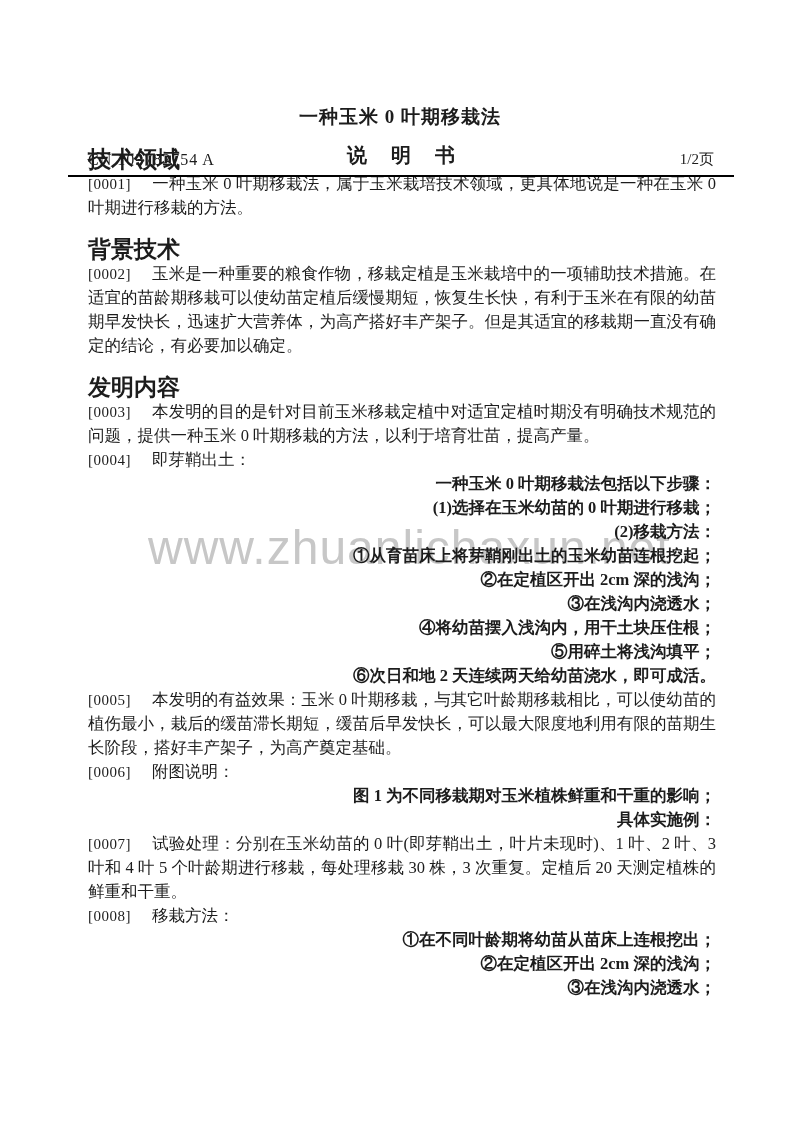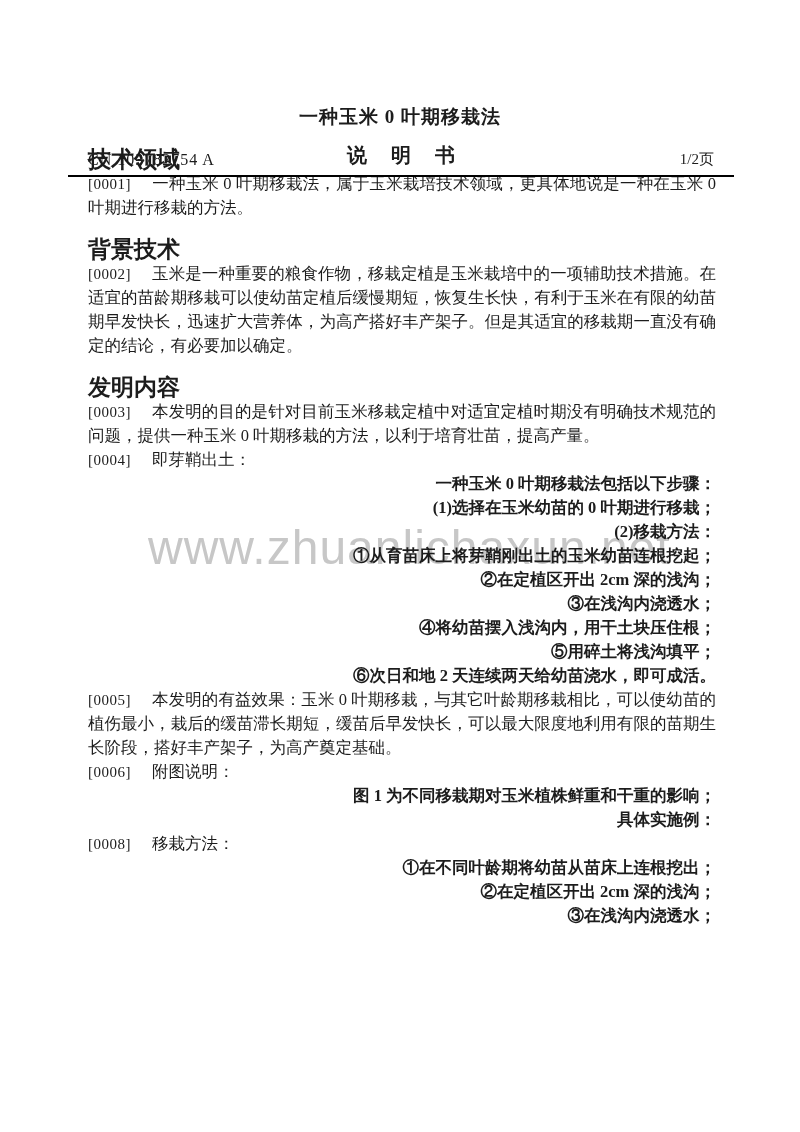--- a/index.html
+++ b/index.html
@@ -120,19 +120,20 @@
       <p class="para ln">①从育苗床上将芽鞘刚出土的玉米幼苗连根挖起；</p>
       <p class="para ln">②在定植区开出 2cm 深的浅沟；</p>
       <p class="para ln">③在浅沟内浇透水；</p>
       <p class="para ln">④将幼苗摆入浅沟内，用干土块压住根；</p>
       <p class="para ln">⑤用碎土将浅沟填平；</p>
       <p class="para ln">⑥次日和地 2 天连续两天给幼苗浇水，即可成活。</p>
       <p class="para"><span class="tag">[0005]</span><span>本发明的有益效果：玉米 0 叶期移栽，与其它叶龄期移栽相比，可以使幼苗的植伤最小，栽后的缓苗滞长期短，缓苗后早发快长，可以最大限度地利用有限的苗期生长阶段，搭好丰产架子，为高产奠定基础。</span></p>
       <p class="para"><span class="tag">[0006]</span><span>附图说明：</span></p>
       <p class="para ln">图 1 为不同移栽期对玉米植株鲜重和干重的影响；</p>
       <p class="para ln">具体实施例：</p>
+      <p class="para"><span class="tag">[0007]</span><span>试验处理：分别在玉米幼苗的 0 叶(即芽鞘出土，叶片未现时)、1 叶、2 叶、3 叶和 4 叶 5 个叶龄期进行移栽，每处理移栽 30 株，3 次重复。定植后 20 天测定植株的鲜重和干重。</span></p>
       <p class="para"><span class="tag">[0008]</span><span>移栽方法：</span></p>
       <p class="para ln">①在不同叶龄期将幼苗从苗床上连根挖出；</p>
       <p class="para ln">②在定植区开出 2cm 深的浅沟；</p>
       <p class="para ln">③在浅沟内浇透水；</p>
     </div>
 
 </div>
 
 </body></html>

